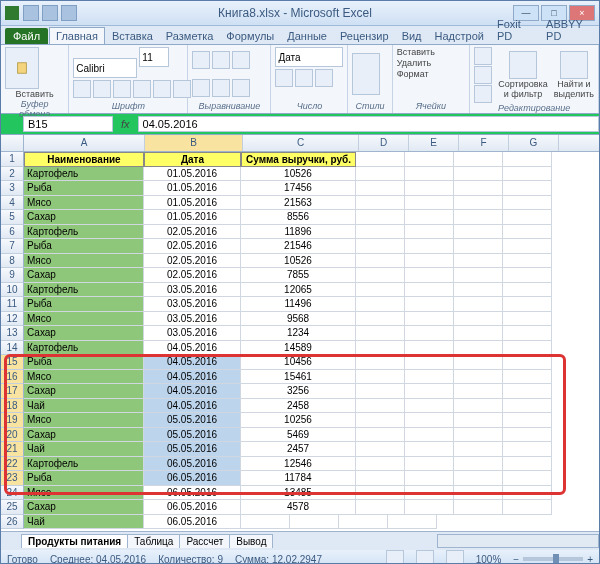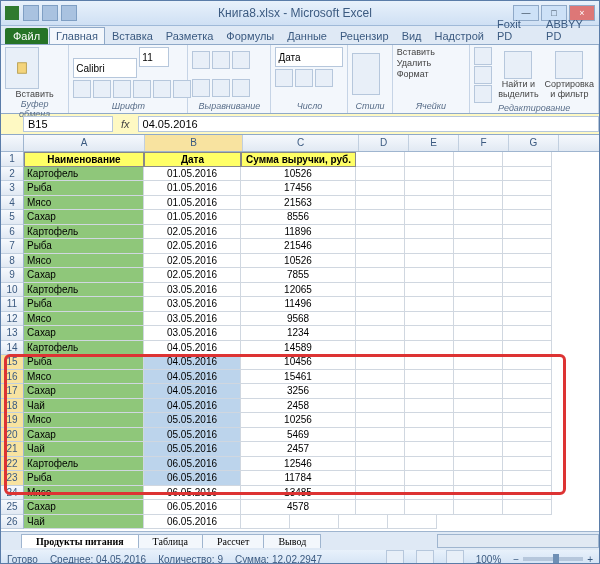--- a/index.html
+++ b/index.html
@@ -16,21 +16,21 @@
 .tabs .file{background:#267326;color:#fff;padding:2px 8px;border-radius:2px 2px 0 0;font-size:11px;}
 .tabs .tab{padding:2px 6px;font-size:11px;color:#3b5a80;}
 .tabs .tab.active{background:#f3f7fc;border:1px solid #8fa9c8;border-bottom:none;}
 .ribbon{height:68px;background:#f3f7fc;border-top:1px solid #8fa9c8;border-bottom:1px solid #8fa9c8;display:flex;font-size:10px;color:#444;}
 .group{border-right:1px solid #c6d4e6;padding:2px 4px;display:flex;flex-direction:column;justify-content:space-between;}
 .group .grow{flex:1;display:flex;align-items:center;gap:3px;}
 .group .label{text-align:center;color:#5a6f8a;font-size:9px;font-style:italic;}
 .bigbtn{width:32px;height:40px;background:#e8eff8;border:1px solid #b6c7dc;display:flex;align-items:center;justify-content:center;}
 .smallbtn{width:16px;height:16px;background:#e8eff8;border:1px solid #b6c7dc;}
 select.rb,input.rb{font-size:10px;border:1px solid #b6c7dc;background:#fff;height:16px;}
-.namebox-row{height:20px;background:#fef9c3;border-bottom:1px solid #8fa9c8;display:flex;align-items:center;justify-content:space-between;}
+.namebox-row{height:20px;background:#22c55e;border-bottom:1px solid #8fa9c8;display:flex;align-items:center;justify-content:space-between;}
 .namebox{width:80px;margin-left:22px;border:1px solid #b6c7dc;background:#fff;padding:1px 4px;font-size:11px;}
 .fx{margin:0 8px;font-style:italic;color:#444;}
 .formula{flex:1;border:1px solid #b6c7dc;background:#fff;padding:1px 4px;font-size:11px;}
 .sheet{position:relative;background:#fff;height:396px;overflow:hidden;}
 .colhdrs{display:flex;height:16px;background:linear-gradient(#f6f9fd,#e1e9f3);border-bottom:1px solid #9fb5cf;}
 .rowhdr-corner{width:22px;border-right:1px solid #9fb5cf;background:linear-gradient(#f6f9fd,#e1e9f3);}
 .colhdr{border-right:1px solid #c1cfdf;text-align:center;font-size:10px;color:#3b5a80;line-height:16px;}
 .colhdr.sel,.rowhdr.sel{background:#f8e3a0 !important;}
 .rows{height:380px;overflow:hidden;}
 .row{display:flex;height:14.5px;}
@@ -38,21 +38,21 @@
 .cell{border-right:1px solid #d0d7e0;border-bottom:1px solid #d0d7e0;font-size:10px;line-height:14px;padding:0 3px;overflow:hidden;white-space:nowrap;box-sizing:border-box;}
 .cA{width:120px;}
 .cB{width:97px;text-align:center;}
 .cC{width:115px;text-align:center;}
 .cD,.cE,.cF,.cG{width:49px;}
 .hdr-cell{background:#ffff66;font-weight:bold;text-align:center;border:1px solid #888;}
 .green{background:#8fc77a;}
 .sel-blue{background:#bcd4ec;}
 .redbox{position:absolute;border:3px solid #d33;border-radius:6px;pointer-events:none;left:3px;top:219px;width:556px;height:135px;}
 .sheet-tabs{height:18px;background:#dfe9f5;border-top:1px solid #9fb5cf;display:flex;align-items:center;font-size:10px;padding-left:20px;gap:0;}
-.sheet-tab{padding:1px 14px;border:1px solid #9fb5cf;border-bottom:none;background:#f3f7fc;margin-right:-1px;font-family:Liberation Serif, serif;}
+.sheet-tab{padding:1px 6px;border:1px solid #9fb5cf;border-bottom:none;background:#f3f7fc;margin-right:-1px;}
 .sheet-tab.active{background:#fff;font-weight:bold;}
 .sheet-tabs .scroll{margin-left:auto;width:160px;height:12px;background:#e1e9f3;border:1px solid #9fb5cf;}
 .status{height:18px;background:linear-gradient(#e8f1fb,#cfe0f4);display:flex;align-items:center;font-size:10px;color:#3b5a80;padding:0 6px;gap:12px;}
 .status .spacer{flex:1;}
 .status .zoom{display:flex;align-items:center;gap:4px;}
 .status .slider{width:60px;height:4px;background:#b6c7dc;position:relative;}
 .status .slider::after{content:"";position:absolute;left:50%;top:-3px;width:6px;height:10px;background:#6f8fb4;}
 .icon-svg{width:14px;height:14px;}
 </style>
 </head>
@@ -147,25 +147,25 @@
     </div>
     <div class="group" style="flex:1">
       <div class="grow" style="gap:6px">
         <div style="display:flex;flex-direction:column;gap:1px">
           <span class="smallbtn"></span>
           <span class="smallbtn"></span>
           <span class="smallbtn"></span>
         </div>
         <div style="text-align:center;font-size:9px">
           <div class="bigbtn" style="width:26px;height:26px;margin:0 auto"></div>
-          <div>Найти и выделить</div>
+          <div>Сортировка и фильтр</div>
         </div>
         <div style="text-align:center;font-size:9px">
           <div class="bigbtn" style="width:26px;height:26px;margin:0 auto"></div>
-          <div>Сортировка и фильтр</div>
+          <div>Найти и выделить</div>
         </div>
       </div>
       <div class="label">Редактирование</div>
     </div>
   </div>
 
   <div class="namebox-row">
     <input class="namebox" value="B15" style="">
     <span class="fx">fx</span>
     <input class="formula" value="04.05.2016" style="">

